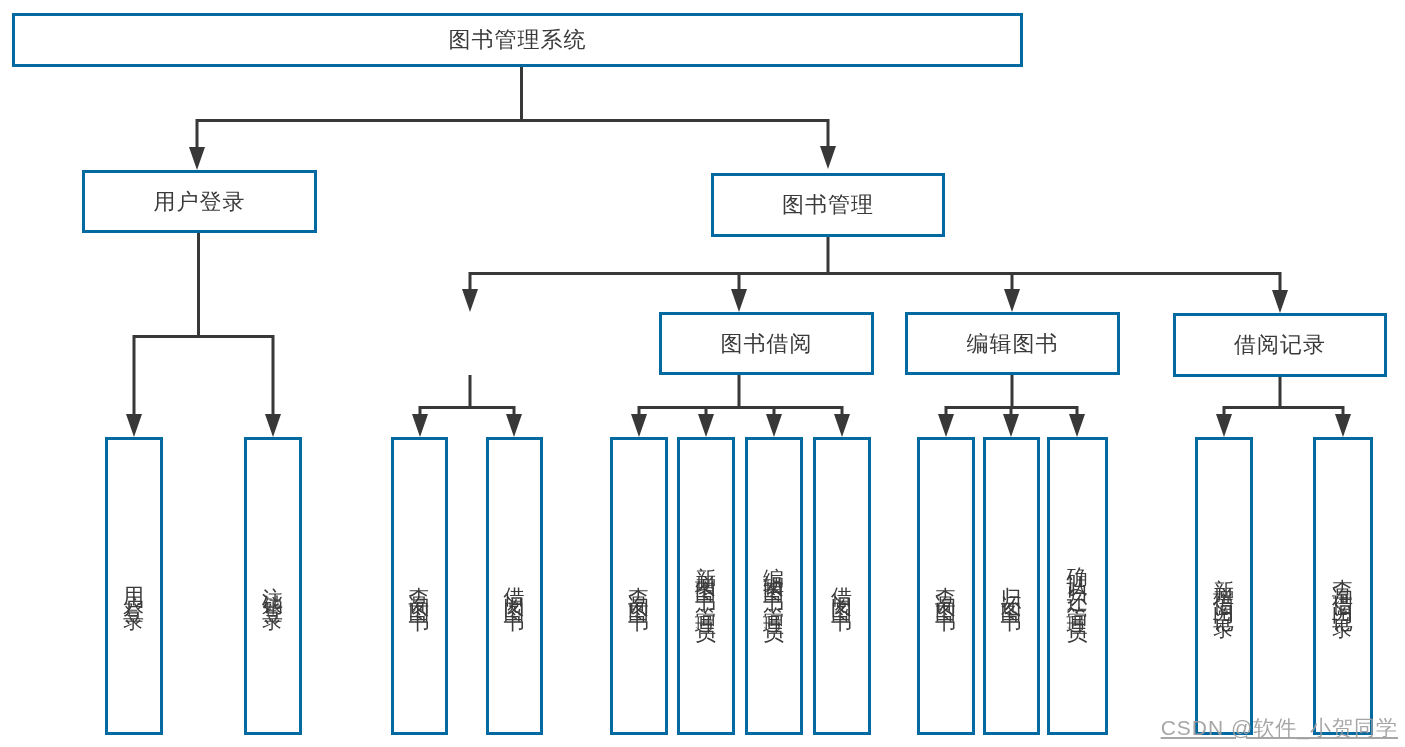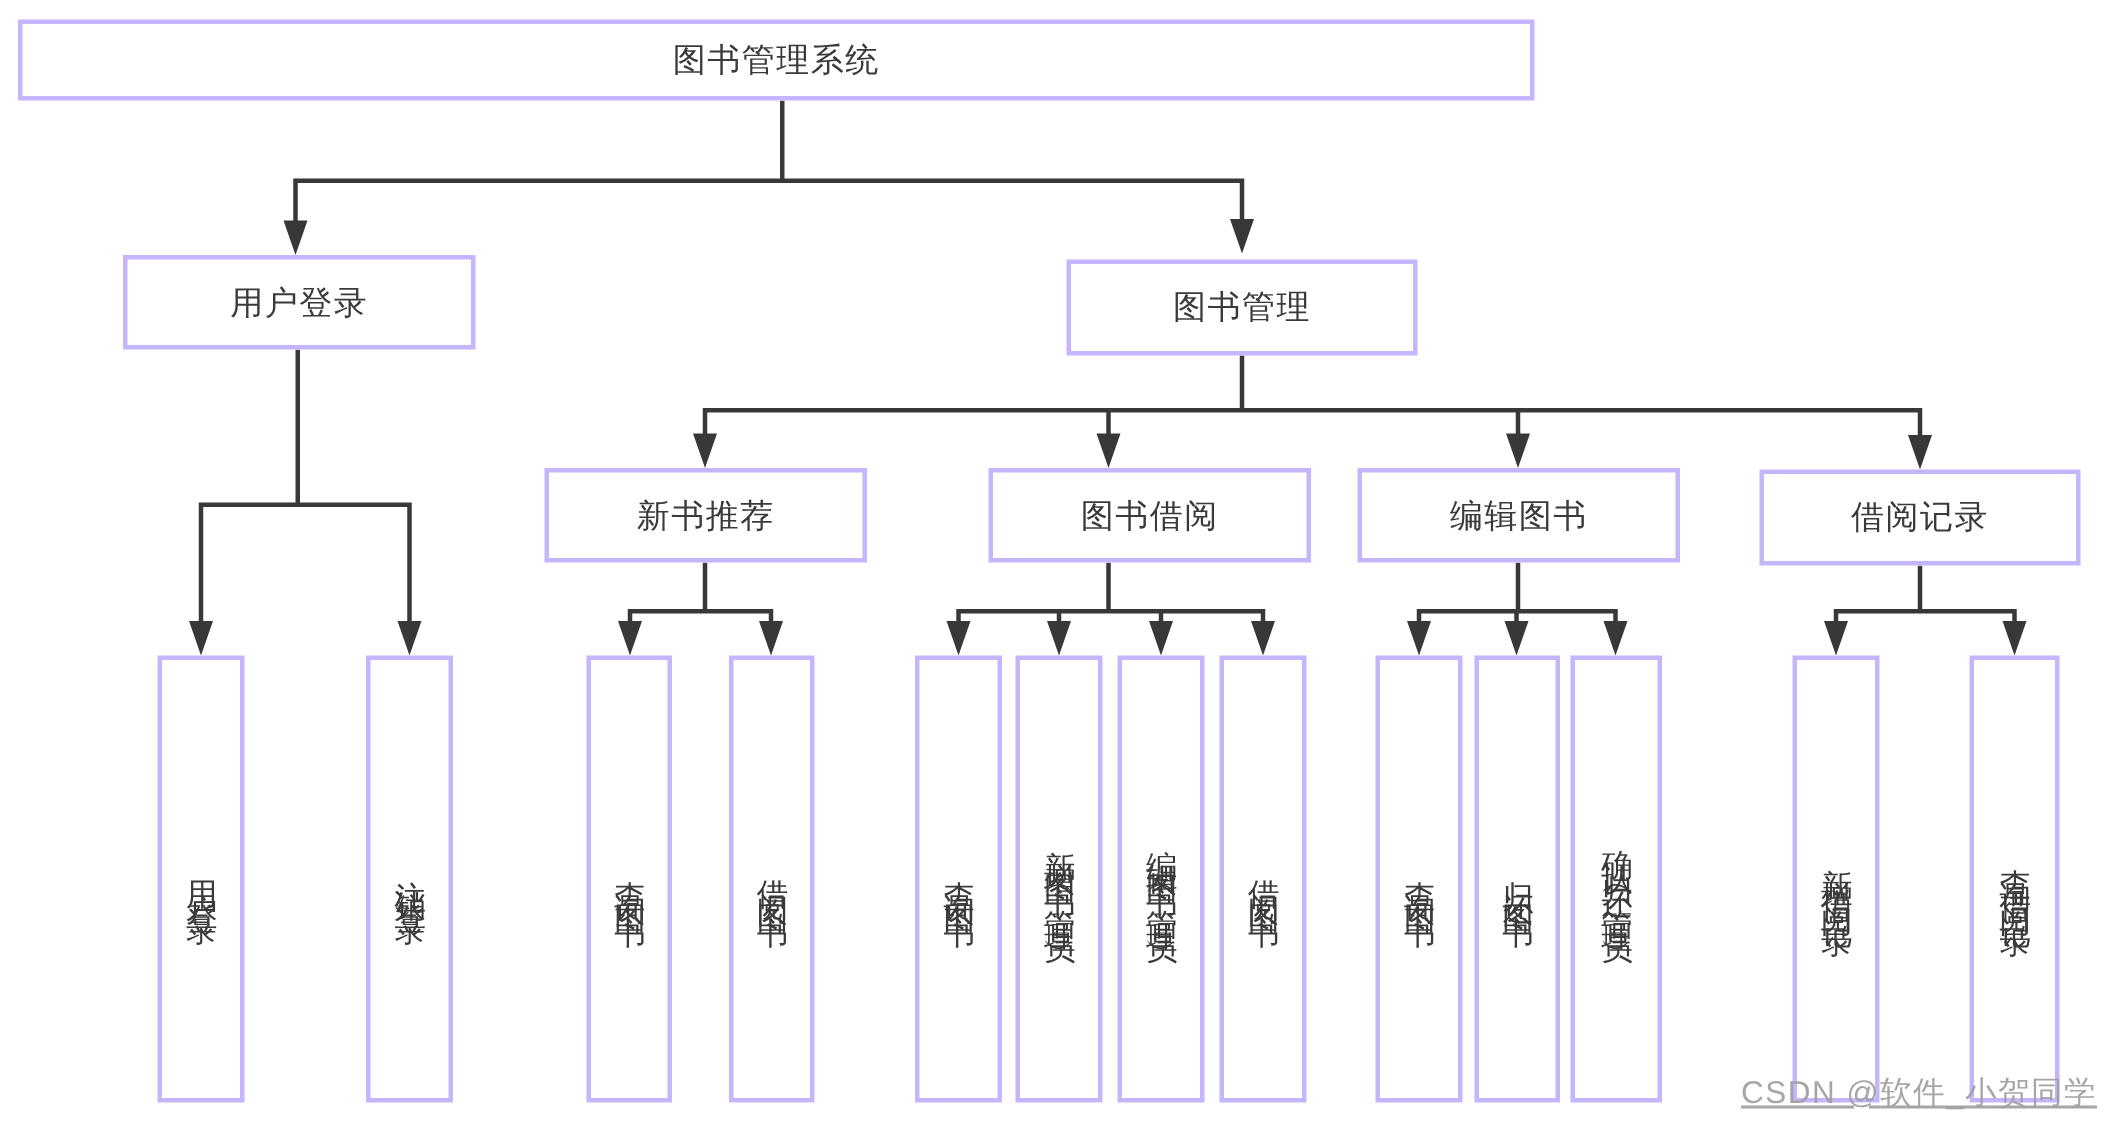--- a/index.html
+++ b/index.html
@@ -18,21 +18,21 @@
   #connector-svg {
     position: absolute;
     left: 0;
     top: 0;
     width: 1405px;
     height: 747px;
   }
   .node {
     position: absolute;
     box-sizing: border-box;
-    border: 3px solid #c4b5fd;
+    border: 3px solid #0369a1;
     background: #ffffff;
     display: flex;
     align-items: center;
     justify-content: center;
     color: #3a3a3a;
   }
   .h-node {
     font-size: 22px;
     letter-spacing: 1px;
     white-space: nowrap;
@@ -125,23 +125,20 @@
     <span>图书管理系统</span>
   </div>
 
   <div class="node h-node" id="n-user-login">
     <span>用户登录</span>
   </div>
   <div class="node h-node" id="n-book-mgmt">
     <span>图书管理</span>
   </div>
 
-  <div class="node h-node" id="n-new-book-rec">
-    <span>新书推荐</span>
-  </div>
   <div class="node h-node" id="n-book-borrowing">
     <span>图书借阅</span>
   </div>
   <div class="node h-node" id="n-current-borrow">
     <span>编辑图书</span>
   </div>
   <div class="node h-node" id="n-borrow-records">
     <span>借阅记录</span>
   </div>
 

